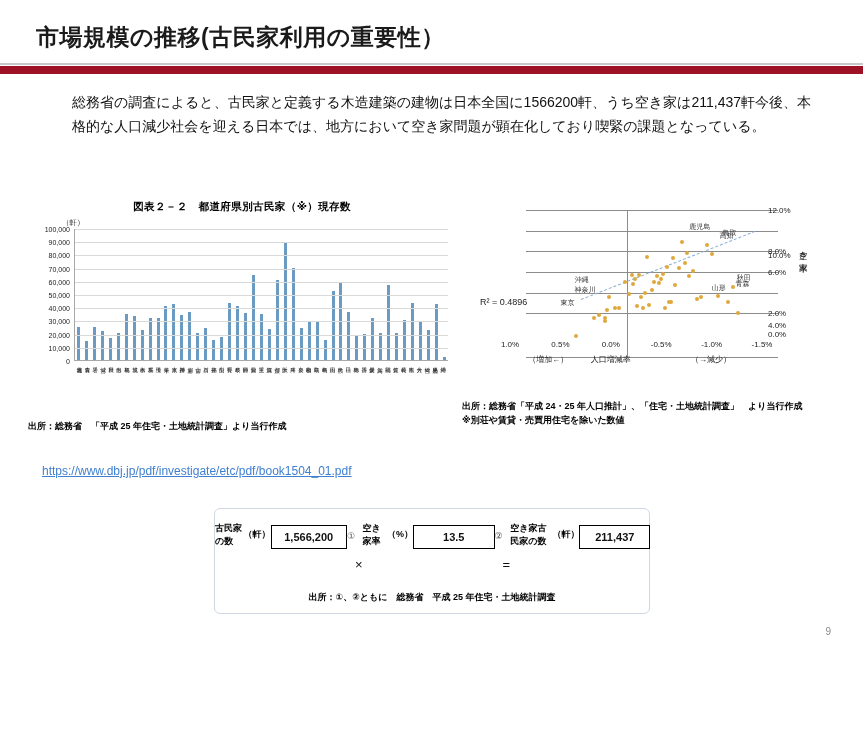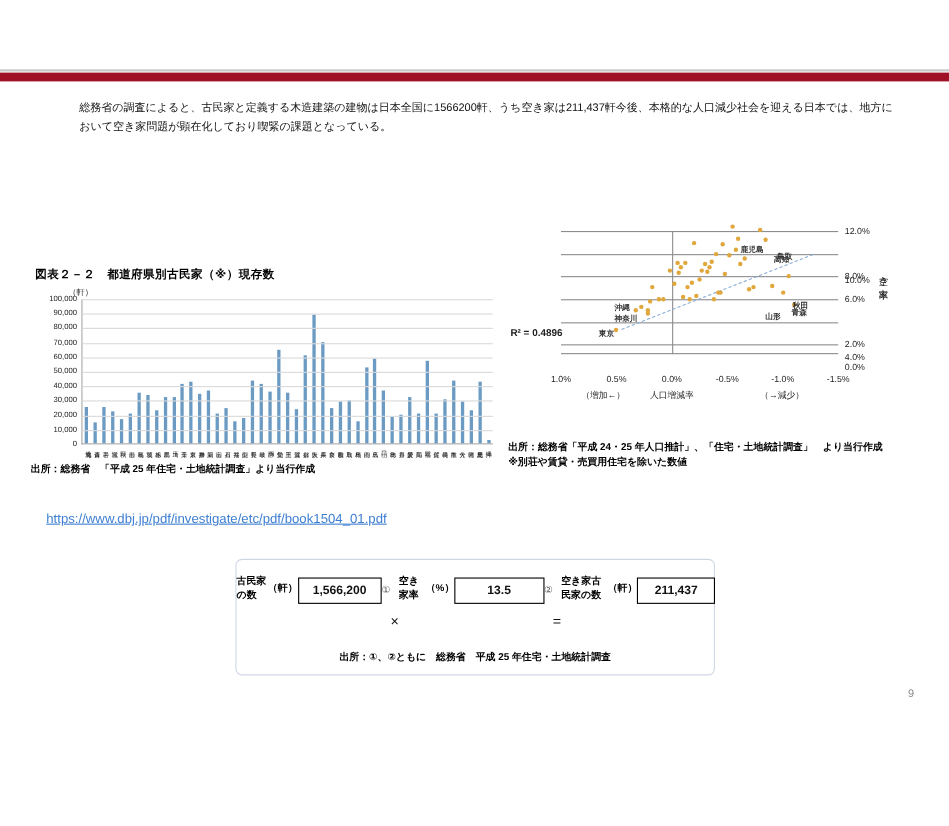--- a/index.html
+++ b/index.html
@@ -19,28 +19,28 @@
     position:absolute;left:36px;top:22px;
     font-size:23px;font-weight:bold;letter-spacing:.5px;
     color:#1a1a1a;white-space:nowrap;
   }
   .rule-thin{position:absolute;left:0;top:63px;width:863px;height:2px;background:#c8c8c8;}
   .rule-thick{position:absolute;left:0;top:66px;width:863px;height:8px;background:#9e1127;}
 
   
   .lead{
     position:absolute;left:72px;top:90px;width:748px;
-    font-size:10px;line-height:1.72;color:#111;
+    font-size:14px;line-height:1.72;color:#111;
   }
 
   
   .fig{position:absolute;}
   .fig-title{
-    font-size:10.5px;font-weight:bold;color:#000;
-    letter-spacing:.4px;margin-bottom:4px;margin-top:43px;
+    font-size:10.5px;font-weight:bold;text-align:center;color:#000;
+    letter-spacing:.4px;margin-bottom:4px;
   }
 
   
   #fig-left{left:32px;top:200px;width:420px;}
   .bar-unit{font-size:7.5px;color:#333;margin-left:30px;}
   .bar-plot-wrap{position:relative;height:150px;margin-top:1px;}
   .bar-yaxis{
     position:absolute;left:0;top:0;width:40px;height:132px;
   }
   .bar-ytick{
@@ -72,21 +72,21 @@
   .url{
     position:absolute;left:42px;top:464px;
     font-size:12px;color:#3f7fd1;text-decoration:underline;
     font-family:"Liberation Sans",sans-serif;
   }
 
   
   #fig-right{left:462px;top:200px;width:392px;}
   .sc-wrap{position:relative;height:152px;margin-top:4px;}
   .sc-area{
-    position:absolute;left:48px;top:6px;width:252px;height:112px;font-weight:bold;
+    position:absolute;left:64px;top:6px;width:252px;height:148px;
   }
   .sc-grid{position:absolute;left:0;right:0;height:1px;background:#8c8c8c;}
   .sc-vline{position:absolute;top:0;bottom:0;width:1px;background:#8c8c8c;}
   .sc-baseline{position:absolute;left:0;right:0;bottom:0;height:1px;background:#8c8c8c;}
   .dot{position:absolute;width:4px;height:4px;border-radius:50%;background:#e0a83c;
        transform:translate(-50%,50%);}
   .trend{position:absolute;height:0;border-top:1px dashed #8aaed6;transform-origin:left center;}
   .sc-ytick{position:absolute;left:306px;font-size:8px;color:#222;transform:translateY(-50%);}
   .sc-ylabel{
     position:absolute;left:336px;top:40px;font-size:8.5px;color:#111;
@@ -118,20 +118,21 @@
     position:absolute;left:0;right:0;bottom:9px;text-align:center;
     font-size:9px;font-weight:bold;color:#000;
   }
   .page-no{position:absolute;right:32px;top:626px;font-size:10px;color:#8a8a8a;}
 </style>
 </head>
 <body>
 
 <div class="slide">
 
+  <div class="slide-title">市場規模の推移(古民家利用の重要性）</div>
   <div class="rule-thin"></div>
   <div class="rule-thick"></div>
 
   <div class="lead">総務省の調査によると、古民家と定義する木造建築の建物は日本全国に1566200軒、うち空き家は211,437軒今後、本格的な人口減少社会を迎える日本では、地方において空き家問題が顕在化しており喫緊の課題となっている。</div>
 
   <div class="fig" id="fig-left">
     <div class="fig-title">図表２－２　都道府県別古民家（※）現存数</div>
     <div class="bar-unit">（軒）</div>
     <div class="bar-plot-wrap">
       <div class="bar-yaxis" id="bar-yaxis">

